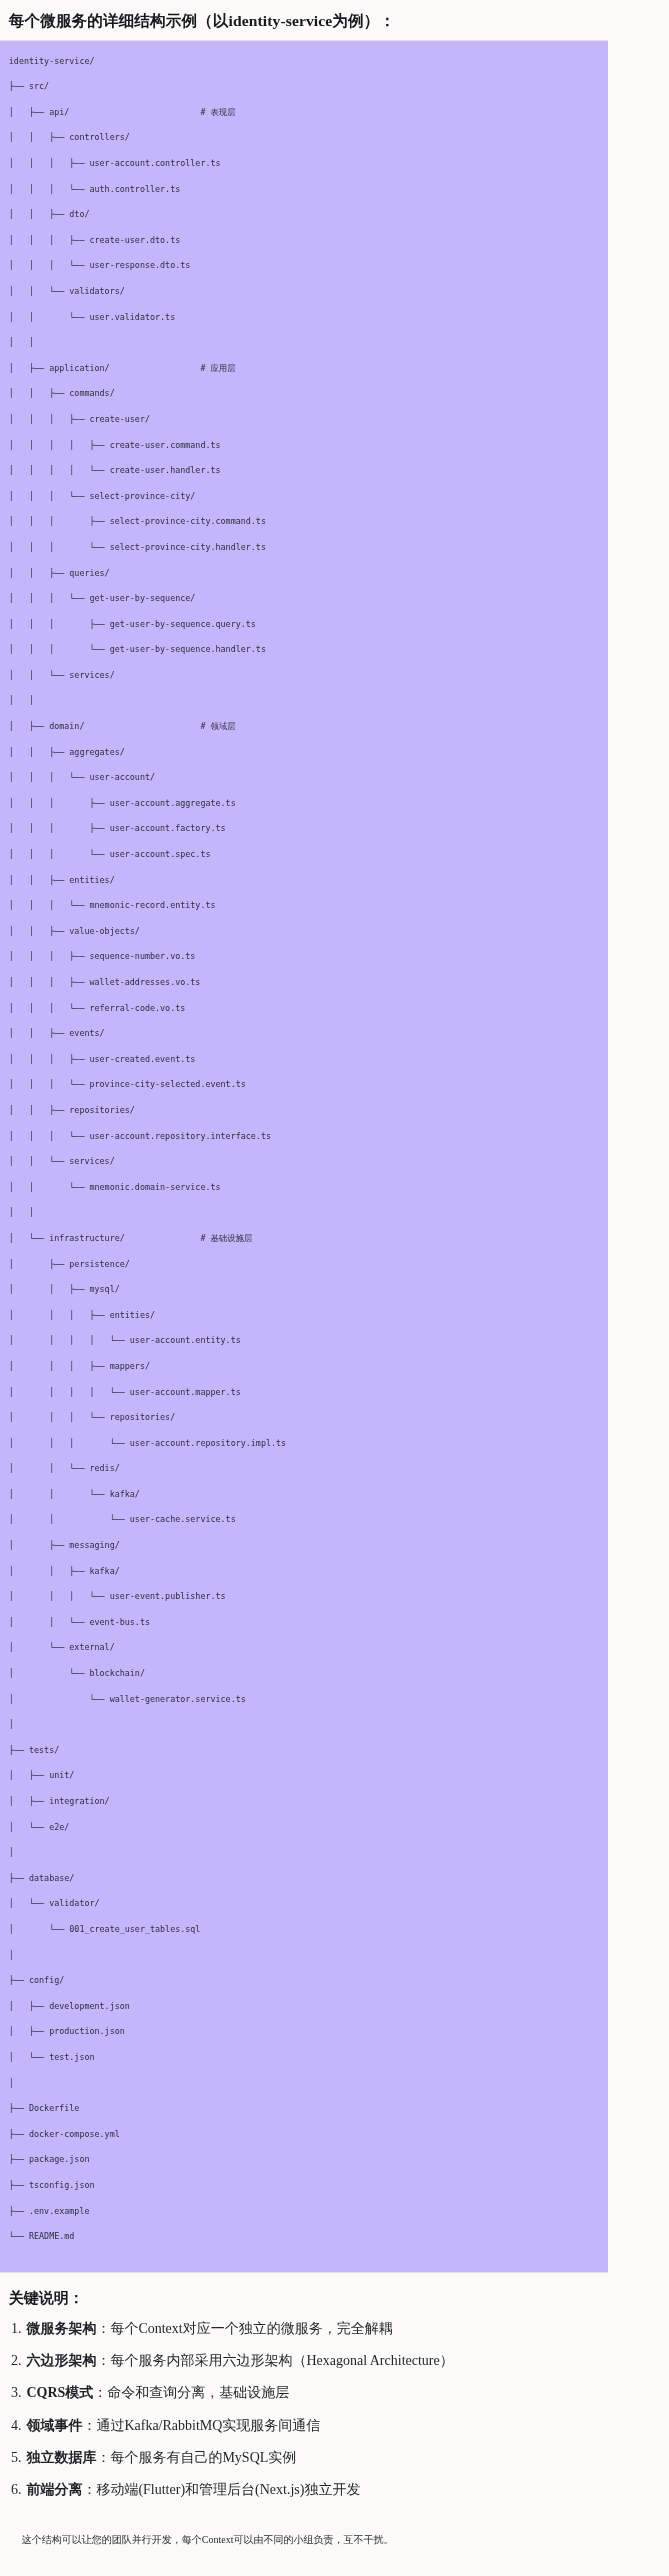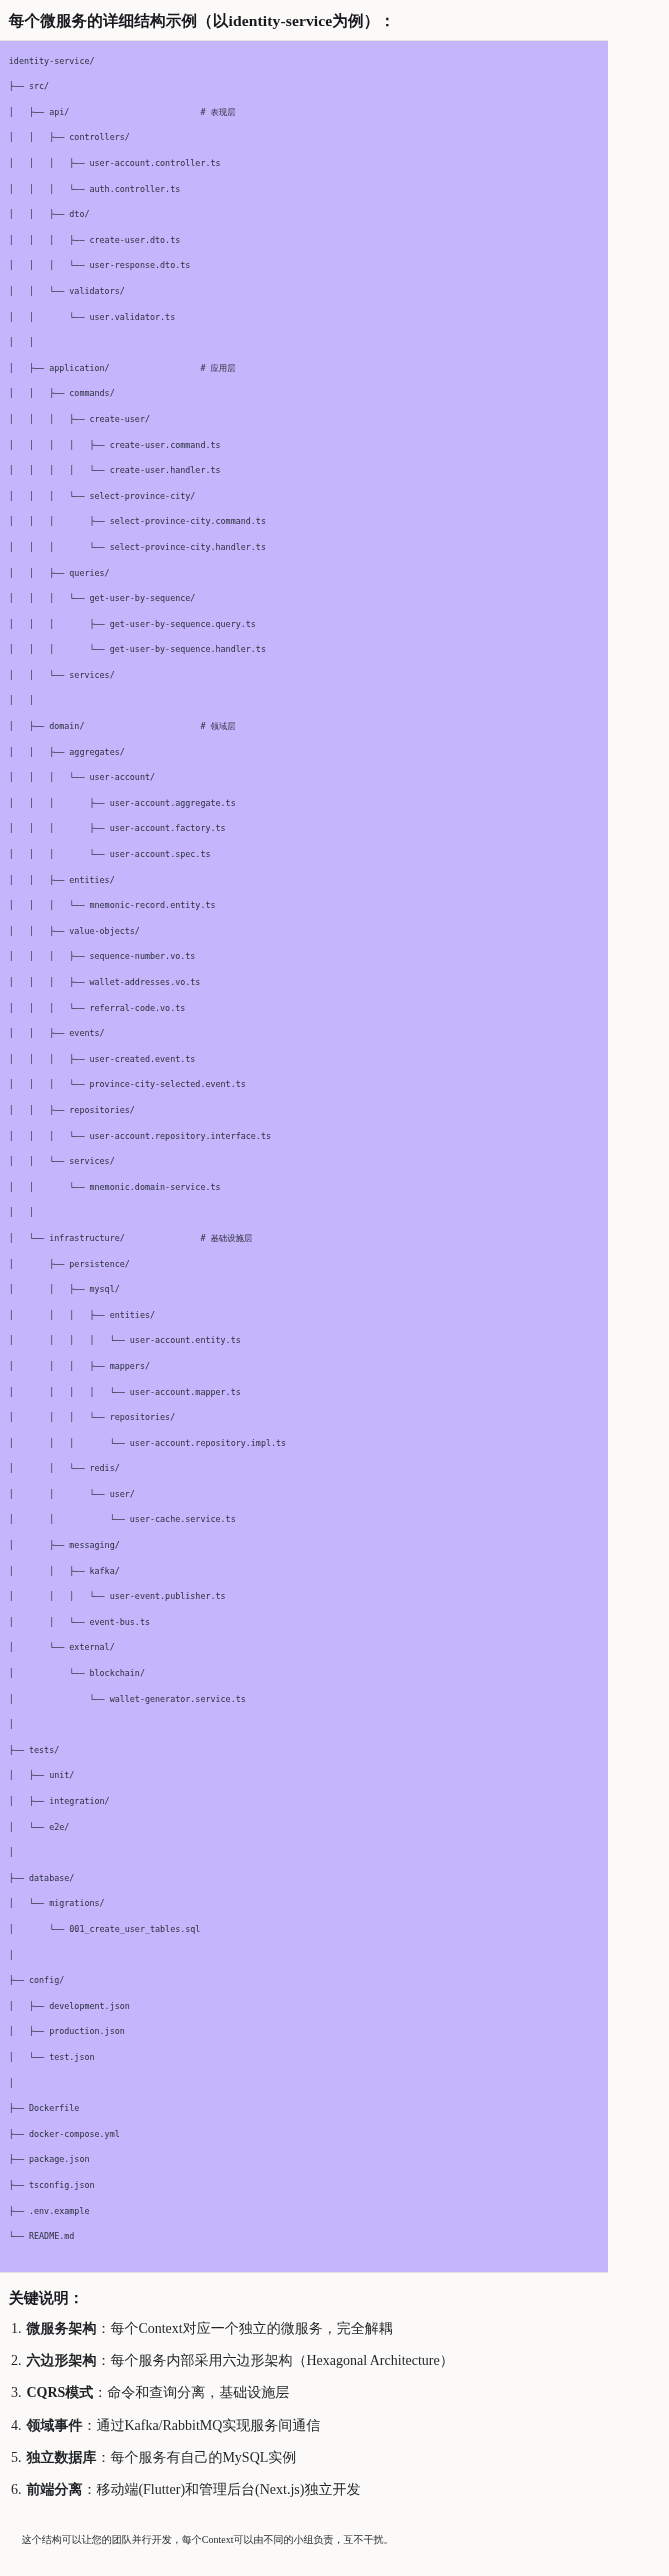--- a/index.html
+++ b/index.html
@@ -160,37 +160,37 @@
 <span class="tree-line">│   └── infrastructure/               <span class="cmt"># 基础设施层</span></span>
 <span class="tree-line">│       ├── persistence/</span>
 <span class="tree-line">│       │   ├── mysql/</span>
 <span class="tree-line">│       │   │   ├── entities/</span>
 <span class="tree-line">│       │   │   │   └── user-account.entity.ts</span>
 <span class="tree-line">│       │   │   ├── mappers/</span>
 <span class="tree-line">│       │   │   │   └── user-account.mapper.ts</span>
 <span class="tree-line">│       │   │   └── repositories/</span>
 <span class="tree-line">│       │   │       └── user-account.repository.impl.ts</span>
 <span class="tree-line">│       │   └── redis/</span>
-<span class="tree-line">│       │       └── user/</span>
+<span class="tree-line">│       │       └── kafka/</span>
 <span class="tree-line">│       │           └── user-cache.service.ts</span>
 <span class="tree-line">│       ├── messaging/</span>
 <span class="tree-line">│       │   ├── kafka/</span>
 <span class="tree-line">│       │   │   └── user-event.publisher.ts</span>
 <span class="tree-line">│       │   └── event-bus.ts</span>
 <span class="tree-line">│       └── external/</span>
 <span class="tree-line">│           └── blockchain/</span>
 <span class="tree-line">│               └── wallet-generator.service.ts</span>
 <span class="tree-line">│</span>
 <span class="tree-line">├── tests/</span>
 <span class="tree-line">│   ├── unit/</span>
 <span class="tree-line">│   ├── integration/</span>
 <span class="tree-line">│   └── e2e/</span>
 <span class="tree-line">│</span>
 <span class="tree-line">├── database/</span>
-<span class="tree-line">│   └── migrations/</span>
+<span class="tree-line">│   └── validator/</span>
 <span class="tree-line">│       └── 001_create_user_tables.sql</span>
 <span class="tree-line">│</span>
 <span class="tree-line">├── config/</span>
 <span class="tree-line">│   ├── development.json</span>
 <span class="tree-line">│   ├── production.json</span>
 <span class="tree-line">│   └── test.json</span>
 <span class="tree-line">│</span>
 <span class="tree-line">├── Dockerfile</span>
 <span class="tree-line">├── docker-compose.yml</span>
 <span class="tree-line">├── package.json</span>

